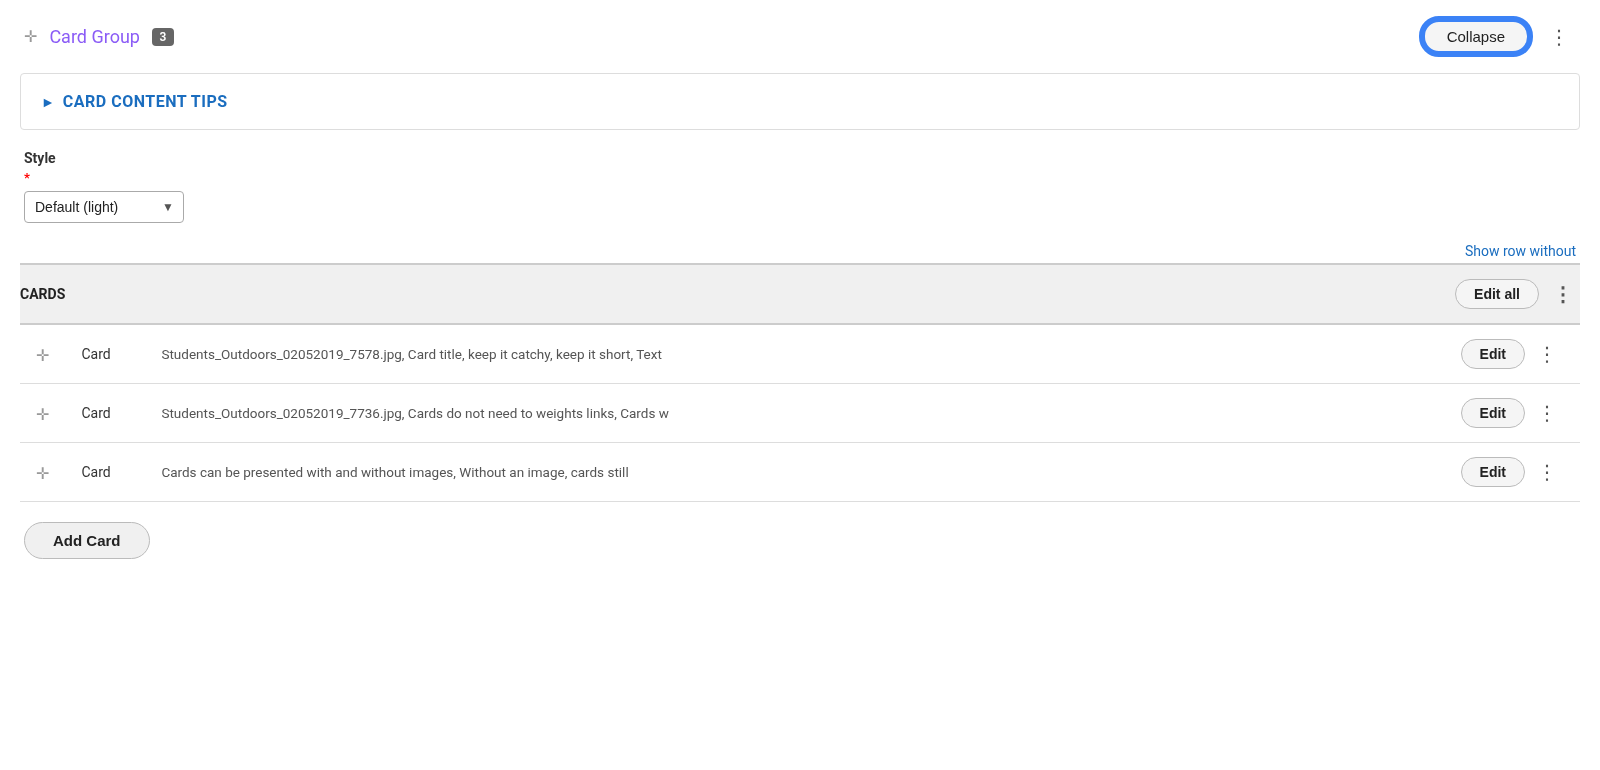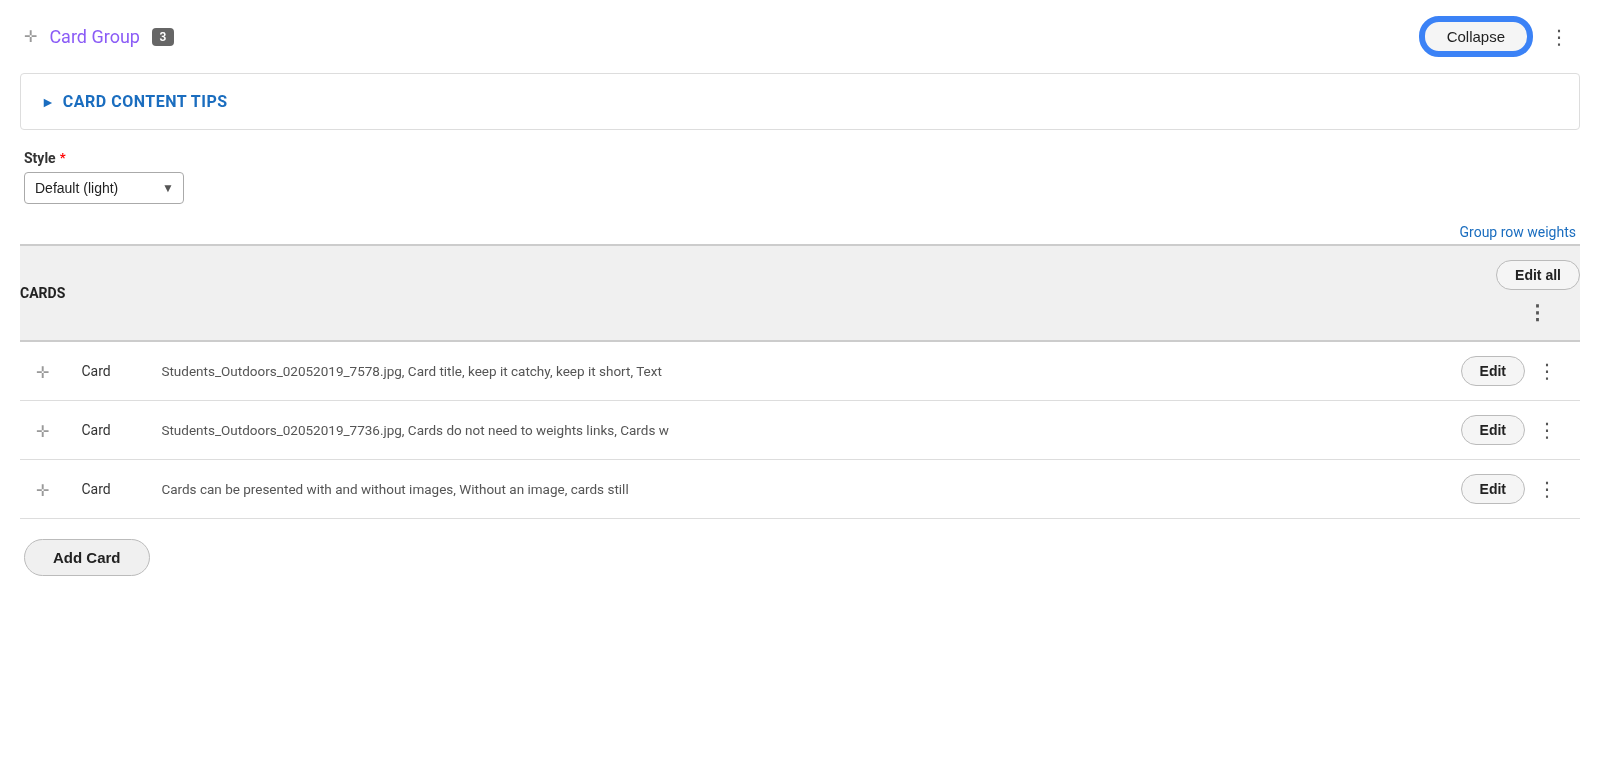--- a/index.html
+++ b/index.html
@@ -99,20 +99,21 @@
       margin-bottom: 20px;
       padding: 0 4px;
     }
     .style-label {
       font-weight: 700;
       font-size: 14px;
       margin-bottom: 6px;
       display: flex;
       align-items: flex-start;
       gap: 4px;
+      flex-direction: column;
     }
     .required-star {
       color: red;
       font-size: 13px;
     }
     .style-select-wrapper {
       position: relative;
       display: inline-block;
     }
     .style-select {
@@ -165,21 +166,20 @@
       font-weight: 700;
       font-size: 14px;
       color: #222;
       text-align: left;
     }
     .cards-header-actions {
       display: flex;
       align-items: center;
       justify-content: flex-end;
       gap: 8px;
-      flex-direction: column;
     }
     .edit-all-btn {
       border: 1px solid #bbb;
       background: #f5f5f5;
       border-radius: 20px;
       padding: 6px 18px;
       font-size: 14px;
       font-weight: 600;
       cursor: pointer;
       color: #222;
@@ -284,21 +284,21 @@
       <select class="style-select">
         <option>Default (light)</option>
         <option>Dark</option>
         <option>Custom</option>
       </select>
       <span class="select-arrow">▼</span>
     </div>
   </div>
 
   <div class="row-weights-row">
-    <a class="show-row-weights">Group row weights</a>
+    <a class="show-row-weights">Show row without</a>
   </div>
 
   <table class="cards-table">
     <thead class="cards-header">
       <tr>
         <th class="cards-header-cell" colspan="3">
           <div style="display:flex; align-items:center; justify-content:space-between;">
             <span>CARDS</span>
             <div class="cards-header-actions">
               <button class="edit-all-btn">Edit all</button>

